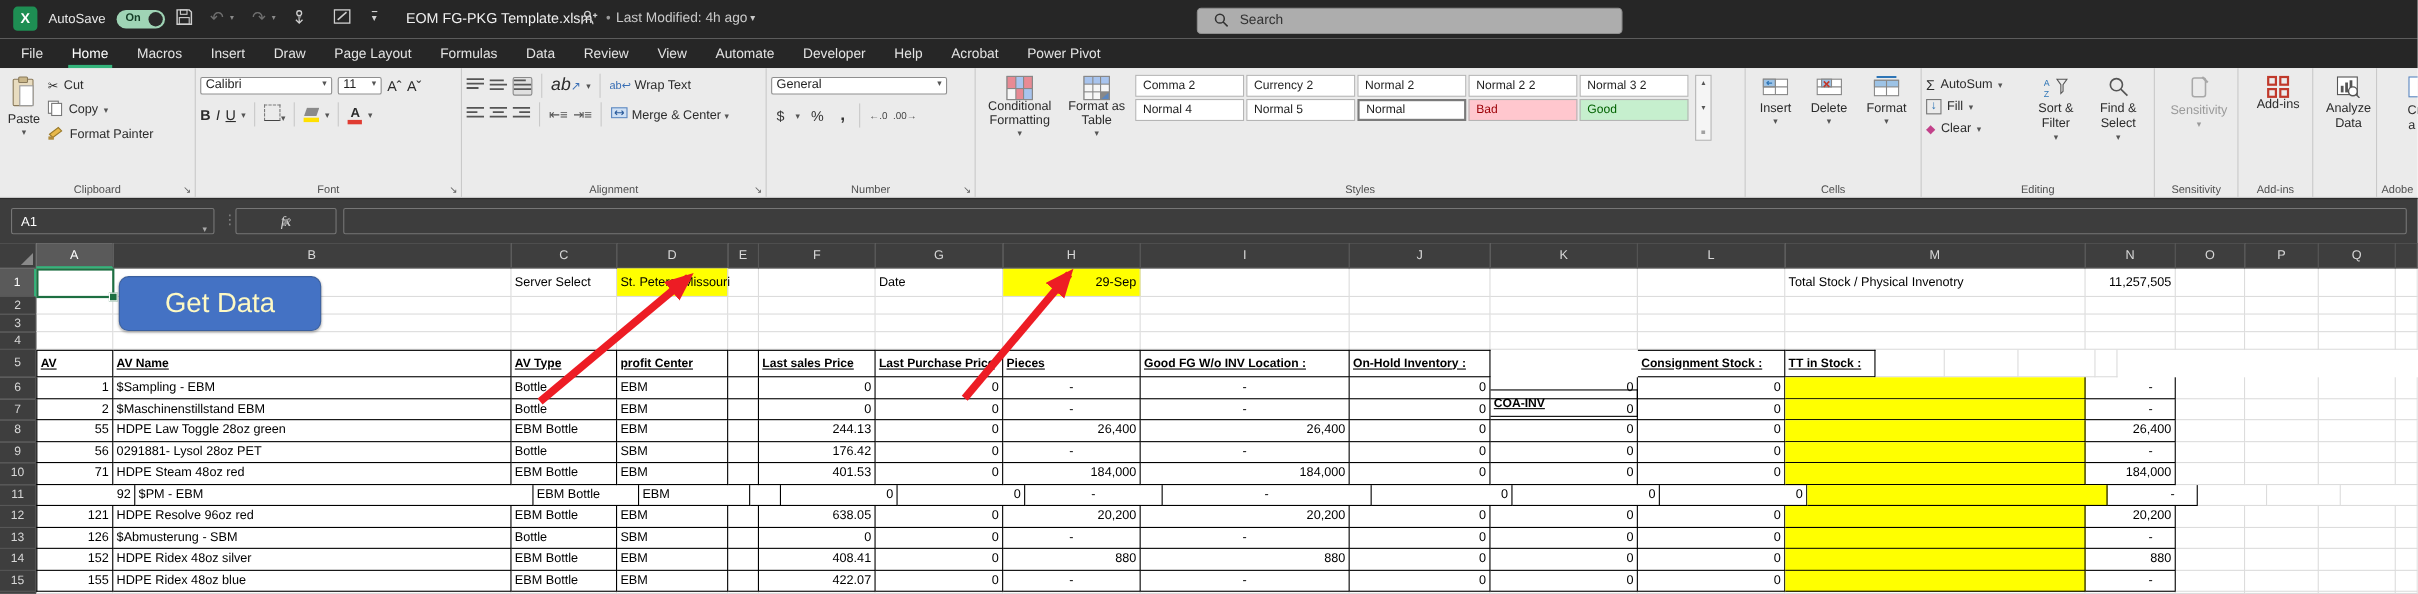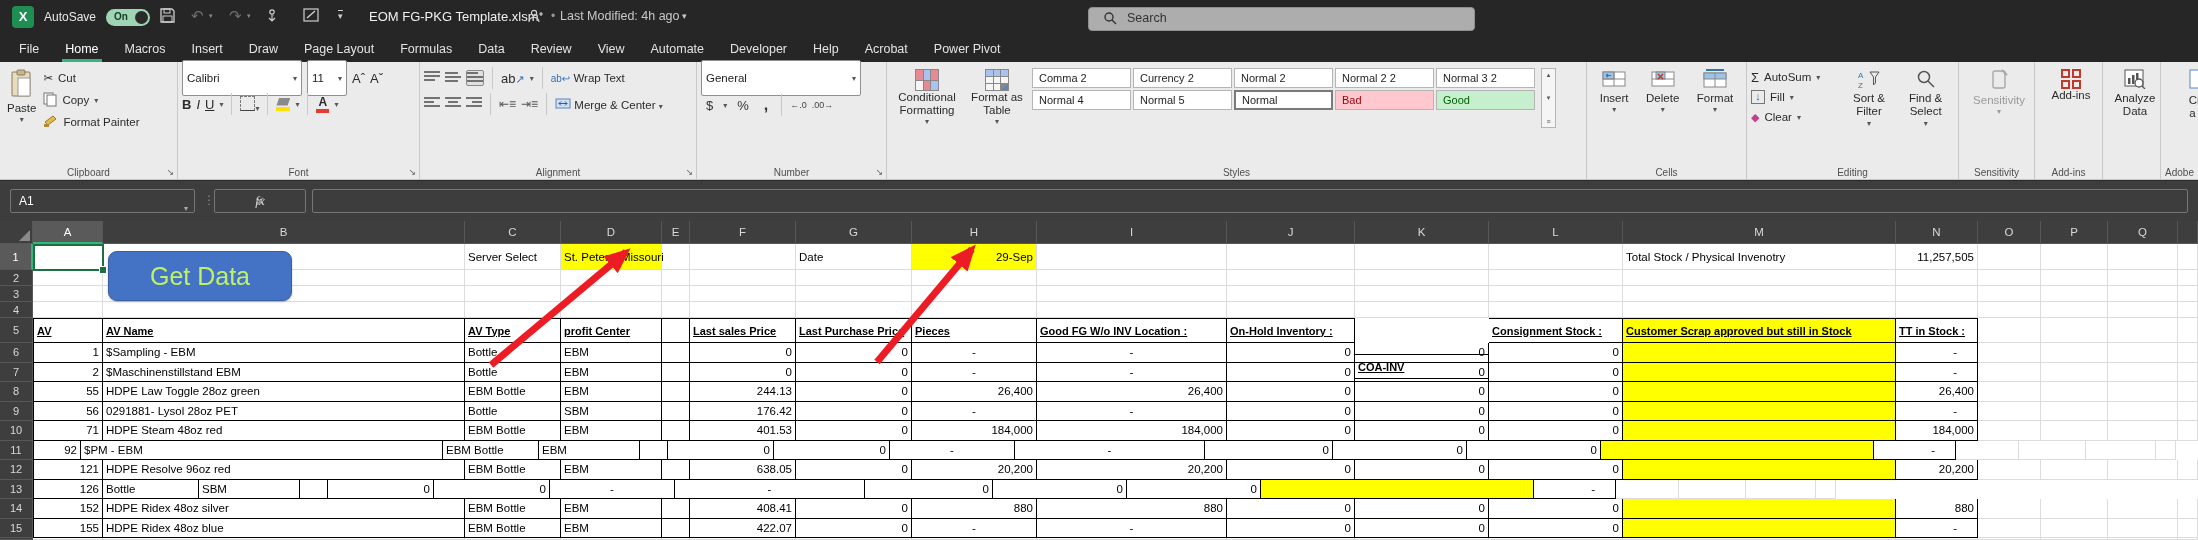--- a/index.html
+++ b/index.html
@@ -29,21 +29,21 @@
   .tab.active{color:#fff;}
   .tab.active::after{content:"";position:absolute;left:10px;right:10px;bottom:0;height:3px;background:#35b57c;}
   
   .ribbon{position:absolute;left:0;top:62px;width:2198px;height:118px;background:#ebebeb;display:flex;box-sizing:border-box;border-bottom:1px solid #c6c6c6;}
   .rgroup{position:relative;border-right:1px solid #c9c9c9;box-sizing:border-box;height:100%;padding:5px 4px 16px 4px;flex:0 0 auto;}
   .glabel{position:absolute;bottom:1px;left:0;right:0;text-align:center;font-size:10px;color:#4f4f4f;}
   .launch{position:absolute;right:3px;bottom:2px;font-size:9px;color:#666;}
   .bigbtn{display:inline-flex;flex-direction:column;align-items:center;font-size:11.5px;color:#2b2b2b;text-align:center;line-height:1.15;vertical-align:top;padding:2px 3px;}
   .dd{font-size:8px;color:#555;}
   .srow{display:flex;align-items:center;gap:5px;font-size:11.5px;color:#2b2b2b;height:22px;}
-  .inputbox{background:#fff;border:1px solid #8f8f8f;border-radius:2px;height:36px;display:flex;align-items:center;font-size:11.5px;color:#222;padding:0 4px;justify-content:space-between;box-sizing:border-box;}
+  .inputbox{background:#fff;border:1px solid #8f8f8f;border-radius:2px;height:16px;display:flex;align-items:flex-start;font-size:11.5px;color:#222;padding:0 4px;justify-content:space-between;box-sizing:border-box;}
   .fmtbtn{font-size:13px;color:#333;padding:0 5px;}
   .vline{width:1px;background:#c9c9c9;align-self:stretch;margin:0 3px;}
   .al-ic{display:inline-block;}
   .sel-ic{border:1px solid #8a8a8a;background:#e0e0e0;border-radius:2px;}
   .chip{width:99px;height:20px;border:1px solid #b5b5b5;background:#fff;font-size:11px;color:#1f1f1f;display:flex;align-items:center;padding:0 6px;box-sizing:border-box;margin:1px;}
   .chip.bad{background:#ffc7ce;color:#9c0006;}
   .chip.good{background:#c6efce;color:#006100;}
   .chip.selchip{border:2px solid #7a7a7a;}
   .gallery-wrap{display:flex;}
   .gallery{display:flex;flex-wrap:wrap;width:510px;align-content:flex-start;}
@@ -74,21 +74,21 @@
   .tbl{border-left:1px solid #000;}
   .tbt{border-top:1px solid #000;}
   .th{font-weight:bold;text-decoration:underline;font-size:11px;}
   .yl{background:#ffff00;}
   .ar{justify-content:flex-end;}
   .ac{justify-content:center;}
   .pad18{padding-right:20px;}
   .ovf{overflow:visible;position:relative;z-index:2;}
   .selbox{position:absolute;left:33px;top:23px;width:71px;height:27px;border:2px solid #1d6f42;box-sizing:border-box;pointer-events:none;}
   .fillhandle{position:absolute;left:99px;top:45px;width:6px;height:6px;background:#1d6f42;border:1px solid #fff;box-sizing:content-box;}
-  .getdata{position:absolute;left:108px;top:30px;width:182px;height:48px;background:#4472c4;border:1px solid #3a5f9e;border-radius:9px;color:#bef264;font-size:25px;display:flex;align-items:center;justify-content:center;box-shadow:0 1px 2px rgba(0,0,0,.25);}
+  .getdata{position:absolute;left:108px;top:30px;width:182px;height:48px;background:#4472c4;border:1px solid #3a5f9e;border-radius:9px;color:#fef9c3;font-size:25px;display:flex;align-items:center;justify-content:center;box-shadow:0 1px 2px rgba(0,0,0,.25);}
   .arrows{position:absolute;left:0;top:0;pointer-events:none;z-index:5;}
   
   .sq{display:inline-block;}
 </style>
 </head>
 <body>
 
 <div class="titlebar">
   <div class="xl-logo">X</div>
   <span class="autosave-label">AutoSave</span>
@@ -252,21 +252,21 @@
             </g>
           </svg></span>
       <span class="al-ic sel-ic"><svg width="16" height="12">
             <g stroke="#555" stroke-width="1.6">
               <line x1="0" y1="2" x2="11" y2="2"></line>
               <line x1="0" y1="6" x2="16" y2="6"></line>
               <line x1="0" y1="10" x2="16" y2="10"></line>
             </g>
           </svg></span>
       <span class="vline"></span>
-      <span><span style="font-size:13px;">ab</span><span style="font-size:11px;color:#3a6fb5;">↗</span></span>
+      <span><span style="font-size:16px;font-style:italic;">ab</span><span style="font-size:11px;color:#3a6fb5;">↗</span></span>
         <span class="dd">▾</span>
       <span class="vline"></span>
       <span><span style="font-size:10px;color:#3a6fb5;">ab↩</span> <span style="font-size:11.5px;">Wrap Text</span></span>
     </div>
     <div class="srow" style="margin-top:4px;">
       <span class="al-ic"><svg width="16" height="12">
             <g stroke="#555" stroke-width="1.6">
               <line x1="0" y1="1" x2="16" y2="1"></line>
               <line x1="0" y1="5" x2="10" y2="5"></line>
               <line x1="0" y1="9" x2="16" y2="9"></line>
@@ -631,21 +631,20 @@
         <div class="cell tb tbt th" style="width: 96px;">AV Type</div>
         <div class="cell tb tbt th" style="width: 101px;">profit Center</div>
         <div class="cell tb tbt th" style="width: 28px;"></div>
         <div class="cell tb tbt th" style="width: 106px;">Last sales Price</div>
         <div class="cell tb tbt th" style="width: 116px;">Last Purchase Price</div>
         <div class="cell tb tbt th" style="width: 125px;">Pieces</div>
         <div class="cell tb tbt th" style="width: 190px;">Good FG W/o INV Location :</div>
         <div class="cell tb tbt th" style="width: 128px;">On-Hold Inventory :</div>
         <div class="cell tb tbt th" style="width: 134px; margin-top: 36px;">COA-INV</div>
         <div class="cell tb tbt th" style="width: 134px;">Consignment Stock :</div>
-        <div class="cell tb tbt th yl" style="width: 273px;">Customer Scrap approved but still in Stock</div>
         <div class="cell tb tbt th" style="width: 82px;">TT in Stock :</div>
         <div class="cell" style="width: 63px;"></div>
         <div class="cell" style="width: 67px;"></div>
         <div class="cell" style="width: 70px;"></div>
         <div class="cell" style="width: 20px;"></div>
       </div>
       <div class="row" style="height: 19.5px;">
         <div class="cell gut" style="width: 33px;">6</div>
         <div class="cell tb tbl ar" style="width: 70px;">1</div>
         <div class="cell tb" style="width: 362px; text-align: right;">$Sampling - EBM</div>
@@ -745,21 +744,21 @@
         <div class="cell tb ar" style="width: 134px;">0</div>
         <div class="cell tb yl" style="width: 273px;"></div>
         <div class="cell tb ar" style="width: 82px;">184,000</div>
         <div class="cell" style="width: 63px;"></div>
         <div class="cell" style="width: 67px;"></div>
         <div class="cell" style="width: 70px;"></div>
         <div class="cell" style="width: 20px;"></div>
       </div>
       <div class="row" style="height: 19.5px;">
         <div class="cell gut" style="width: 33px;">11</div>
-        <div class="cell tb tbl ar" style="width: 48px;">92</div>
+        <div class="cell tb tbl ar" style="width: 90px;">92</div>
         <div class="cell tb" style="width: 362px;">$PM - EBM</div>
         <div class="cell tb" style="width: 96px;">EBM Bottle</div>
         <div class="cell tb" style="width: 101px;">EBM</div>
         <div class="cell tb" style="width: 28px;"></div>
         <div class="cell tb ar" style="width: 106px;">0</div>
         <div class="cell tb ar" style="width: 116px;">0</div>
         <div class="cell tb ac" style="width: 125px;">-</div>
         <div class="cell tb ac" style="width: 190px;">-</div>
         <div class="cell tb ar" style="width: 128px;">0</div>
         <div class="cell tb ar" style="width: 134px;">0</div>
@@ -788,20 +787,21 @@
         <div class="cell tb yl" style="width: 273px;"></div>
         <div class="cell tb ar" style="width: 82px;">20,200</div>
         <div class="cell" style="width: 63px;"></div>
         <div class="cell" style="width: 67px;"></div>
         <div class="cell" style="width: 70px;"></div>
         <div class="cell" style="width: 20px;"></div>
       </div>
       <div class="row" style="height: 19.5px;">
         <div class="cell gut" style="width: 33px;">13</div>
         <div class="cell tb tbl ar" style="width: 70px;">126</div>
+        <div class="cell tb" style="width: 362px;">$Abmusterung - SBM</div>
         <div class="cell tb" style="width: 96px;">Bottle</div>
         <div class="cell tb" style="width: 101px;">SBM</div>
         <div class="cell tb" style="width: 28px;"></div>
         <div class="cell tb ar" style="width: 106px;">0</div>
         <div class="cell tb ar" style="width: 116px;">0</div>
         <div class="cell tb ac" style="width: 125px;">-</div>
         <div class="cell tb ac" style="width: 190px;">-</div>
         <div class="cell tb ar" style="width: 128px;">0</div>
         <div class="cell tb ar" style="width: 134px;">0</div>
         <div class="cell tb ar" style="width: 134px;">0</div>

